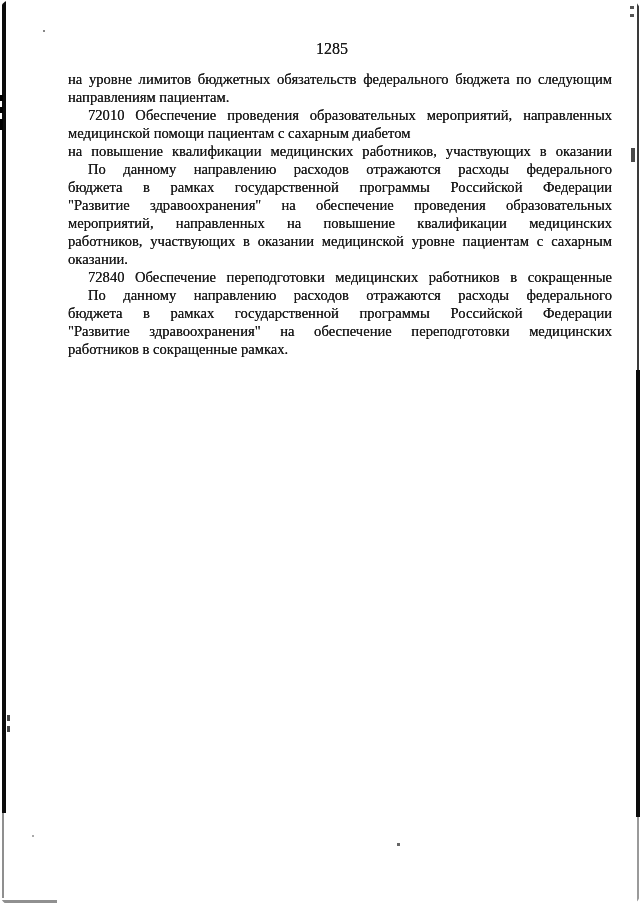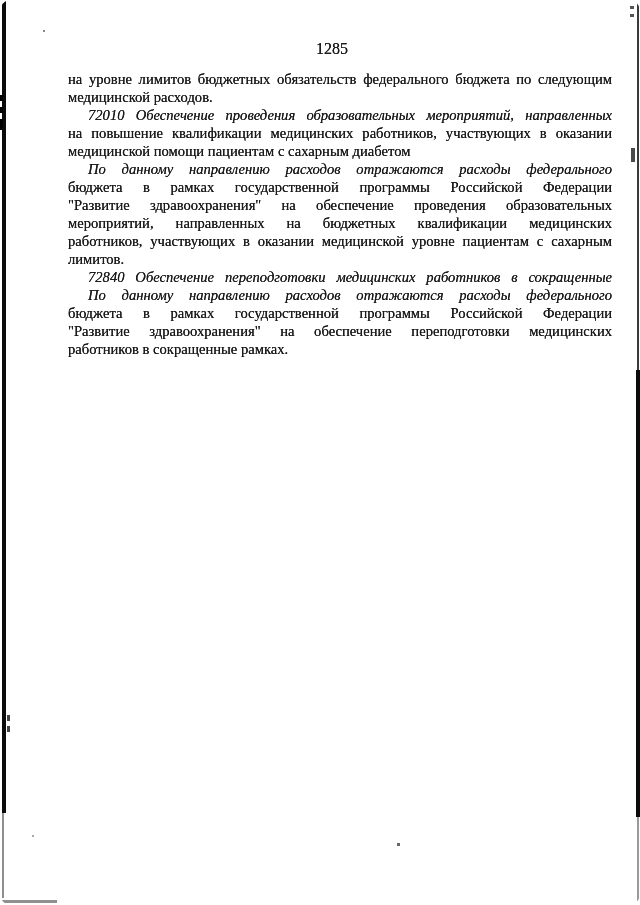--- a/index.html
+++ b/index.html
@@ -32,21 +32,21 @@
     top: 70px;
     left: 60px;
     width: 544px;
     font-size: 14.6px;
     line-height: 18px;
     text-shadow: 0 0 0.4px currentColor;
     margin-left: 8px;
   }
   .line { text-align: justify; }
   .line.j { text-align-last: justify; }
-  .line.ind { text-indent: 20px; font-style: italic; }
+  .line.ind { text-indent: 20px; }
 
   
   .art { position: absolute; }
   .edge-left-bar       { left: 2px;   top: 0;     width: 4px;  height: 813px; background: #0b0b0b; }
   .edge-left-notch-1   { left: 0;     top: 95px;  width: 3px;  height: 6px;   background: #000; }
   .edge-left-notch-2   { left: 0;     top: 107px; width: 3px;  height: 6px;   background: #000; }
   .edge-left-notch-3   { left: 0;     top: 119px; width: 3px;  height: 11px;  background: #000; }
   .edge-left-notch-4   { left: 7px;   top: 715px; width: 3px;  height: 6px;   background: #444; }
   .edge-left-notch-5   { left: 7px;   top: 726px; width: 3px;  height: 6px;   background: #444; }
   .edge-left-lower     { left: 2px;   top: 813px; width: 2px;  height: 85px;  background: #8f8f8f; }
@@ -63,30 +63,30 @@
 </style>
 </head>
 <body>
 
 <div class="page">
 
   <div class="page-number">1285</div>
 
   <div class="body-text">
       <div class="line j">на уровне лимитов бюджетных обязательств федерального бюджета по следующим</div>
-      <div class="line">медицинской расходов.</div>
+      <div class="line">направлениям пациентам.</div>
       <div class="line j ind">72010 Обеспечение проведения образовательных мероприятий, направленных</div>
+      <div class="line">медицинской помощи пациентам с сахарным диабетом</div>
       <div class="line j">на повышение квалификации медицинских работников, участвующих в оказании</div>
-      <div class="line">медицинской помощи пациентам с сахарным диабетом</div>
       <div class="line j ind">По данному направлению расходов отражаются расходы федерального</div>
       <div class="line j">бюджета в рамках государственной программы Российской Федерации</div>
       <div class="line j">"Развитие здравоохранения" на обеспечение проведения образовательных</div>
-      <div class="line j">мероприятий, направленных на бюджетных квалификации медицинских</div>
+      <div class="line j">мероприятий, направленных на повышение квалификации медицинских</div>
       <div class="line j">работников, участвующих в оказании медицинской уровне пациентам с сахарным</div>
-      <div class="line">лимитов.</div>
+      <div class="line">оказании.</div>
       <div class="line j ind">72840 Обеспечение переподготовки медицинских работников в сокращенные</div>
       <div class="line j ind">По данному направлению расходов отражаются расходы федерального</div>
       <div class="line j">бюджета в рамках государственной программы Российской Федерации</div>
       <div class="line j">"Развитие здравоохранения" на обеспечение переподготовки медицинских</div>
       <div class="line">работников в сокращенные рамках.</div>
     </div>
 
   <div class="art edge-left-bar"></div>
   <div class="art edge-left-notch-1"></div>
   <div class="art edge-left-notch-2"></div>

